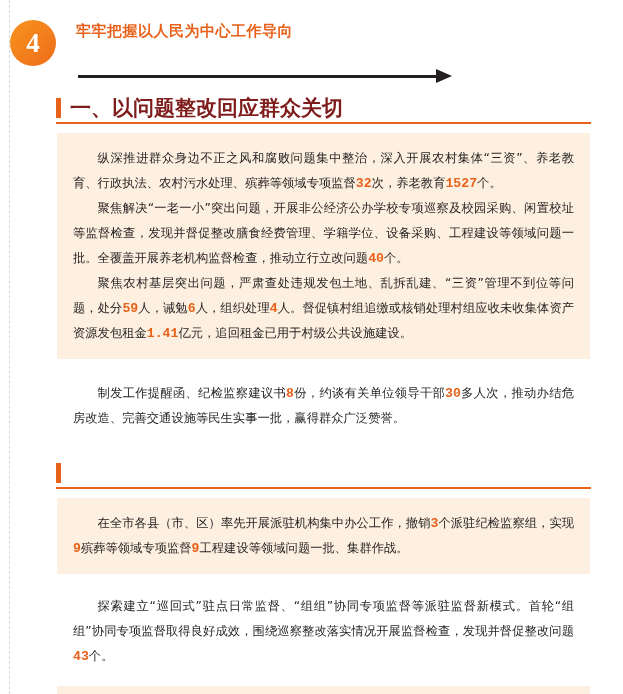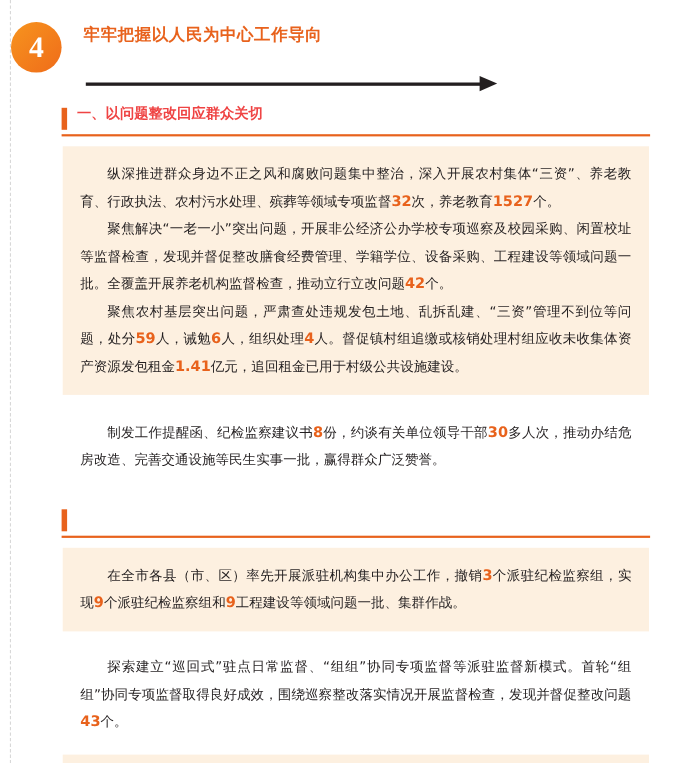--- a/index.html
+++ b/index.html
@@ -94,23 +94,23 @@
     left: 0;
     top: 3px;
     width: 5px;
     height: 20px;
     background: #e8621c;
   }
   .section-head .txt {
     position: absolute;
     left: 14px;
     top: -1px;
-    font-size: 13px;
-    font-weight: bold;
-    color: #ef4444;
+    font-size: 21px;
+    font-weight: bold;
+    color: #7f1d1d;
     font-family: "DejaVu Sans", sans-serif;
     white-space: nowrap;
   }
   .section-head .rule {
     position: absolute;
     left: 0;
     top: 27px;
     width: 535px;
     height: 2px;
     background: #e8621c;
@@ -131,20 +131,21 @@
     text-indent: 24.6px;
     text-align: justify;
     font-family: "DejaVu Sans", sans-serif;
     margin: 0;
   }
   .para + .para { margin-top: 0; }
   .num {
     color: #e8621c;
     font-weight: bold;
     font-size: 13.2px;
+    font-family: Liberation Mono, monospace;
   }
   .plain-para {
     position: absolute;
     left: 57px;
     width: 533px;
     box-sizing: border-box;
     padding: 0 16px;
     font-size: 12.3px;
     line-height: 25px;
     color: #231f20;
@@ -170,32 +171,32 @@
   </div>
 
   <div id="content">
       <div class="section-head" style="top: 95px;">
         <span class="bar"></span>
         <span class="txt">一、以问题整改回应群众关切</span>
         <span class="rule"></span>
       </div>
       <div class="box" style="top: 133px;">
         <p class="para"><span>纵深推进群众身边不正之风和腐败问题集中整治，深入开展农村集体“三资”、养老教育、行政执法、农村污水处理、殡葬等领域专项监督</span><span class="num">32</span><span>次，养老教育</span><span class="num">1527</span><span>个。</span></p>
-        <p class="para"><span>聚焦解决“一老一小”突出问题，开展非公经济公办学校专项巡察及校园采购、闲置校址等监督检查，发现并督促整改膳食经费管理、学籍学位、设备采购、工程建设等领域问题一批。全覆盖开展养老机构监督检查，推动立行立改问题</span><span class="num">42</span><span>个。</span></p>
+        <p class="para"><span>聚焦解决“一老一小”突出问题，开展非公经济公办学校专项巡察及校园采购、闲置校址等监督检查，发现并督促整改膳食经费管理、学籍学位、设备采购、工程建设等领域问题一批。全覆盖开展养老机构监督检查，推动立行立改问题</span><span class="num">40</span><span>个。</span></p>
         <p class="para"><span>聚焦农村基层突出问题，严肃查处违规发包土地、乱拆乱建、“三资”管理不到位等问题，处分</span><span class="num">59</span><span>人，诫勉</span><span class="num">6</span><span>人，组织处理</span><span class="num">4</span><span>人。督促镇村组追缴或核销处理村组应收未收集体资产资源发包租金</span><span class="num">1.41</span><span>亿元，追回租金已用于村级公共设施建设。</span></p>
       </div>
       <div class="plain-para" style="top: 381px;">
         <p class="para"><span>制发工作提醒函、纪检监察建议书</span><span class="num">8</span><span>份，约谈有关单位领导干部</span><span class="num">30</span><span>多人次，推动办结危房改造、完善交通设施等民生实事一批，赢得群众广泛赞誉。</span></p>
       </div>
       <div class="section-head" style="top: 460px;">
         <span class="bar"></span>
         <span class="rule"></span>
       </div>
       <div class="box" style="top: 498px;">
-        <p class="para"><span>在全市各县（市、区）率先开展派驻机构集中办公工作，撤销</span><span class="num">3</span><span>个派驻纪检监察组，实现</span><span class="num">9</span><span>个派驻纪检监察组和</span><span class="num">9</span><span>工程建设等领域问题一批、集群作战。</span></p>
+        <p class="para"><span>在全市各县（市、区）率先开展派驻机构集中办公工作，撤销</span><span class="num">3</span><span>个派驻纪检监察组，实现</span><span class="num">9</span><span>殡葬等领域专项监督</span><span class="num">9</span><span>工程建设等领域问题一批、集群作战。</span></p>
       </div>
       <div class="plain-para" style="top: 594px;">
         <p class="para"><span>探索建立“巡回式”驻点日常监督、“组组”协同专项监督等派驻监督新模式。首轮“组组”协同专项监督取得良好成效，围绕巡察整改落实情况开展监督检查，发现并督促整改问题</span><span class="num">43</span><span>个。</span></p>
       </div>
       <div class="box" style="top: 686px;"></div>
     </div>
 
 </div>
 
 </body></html>

